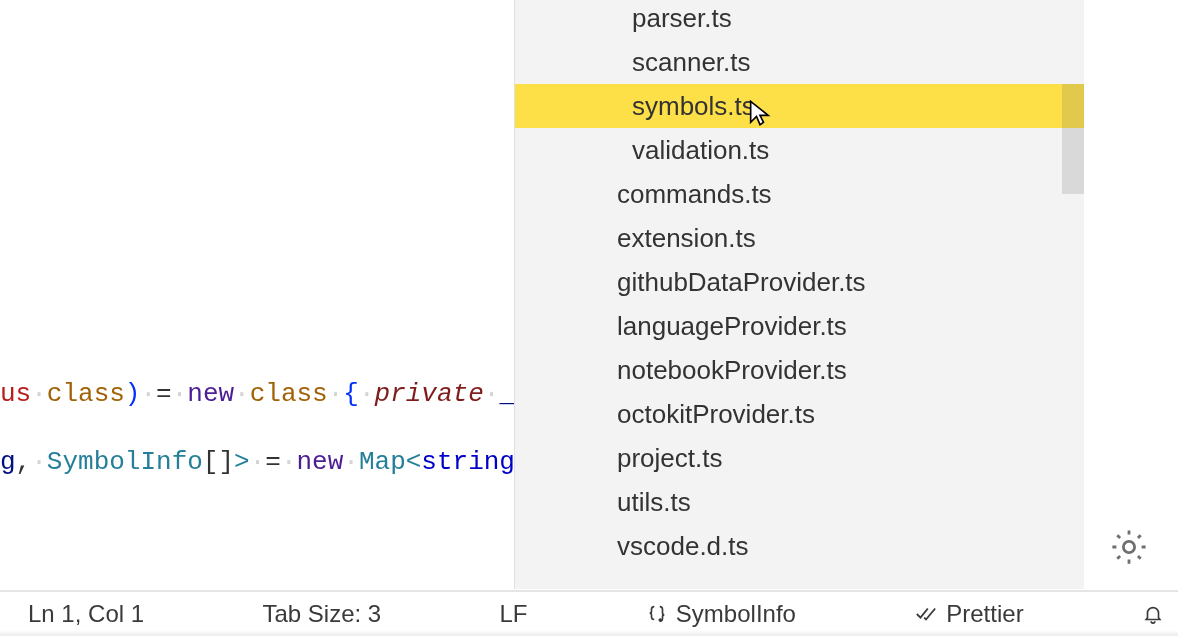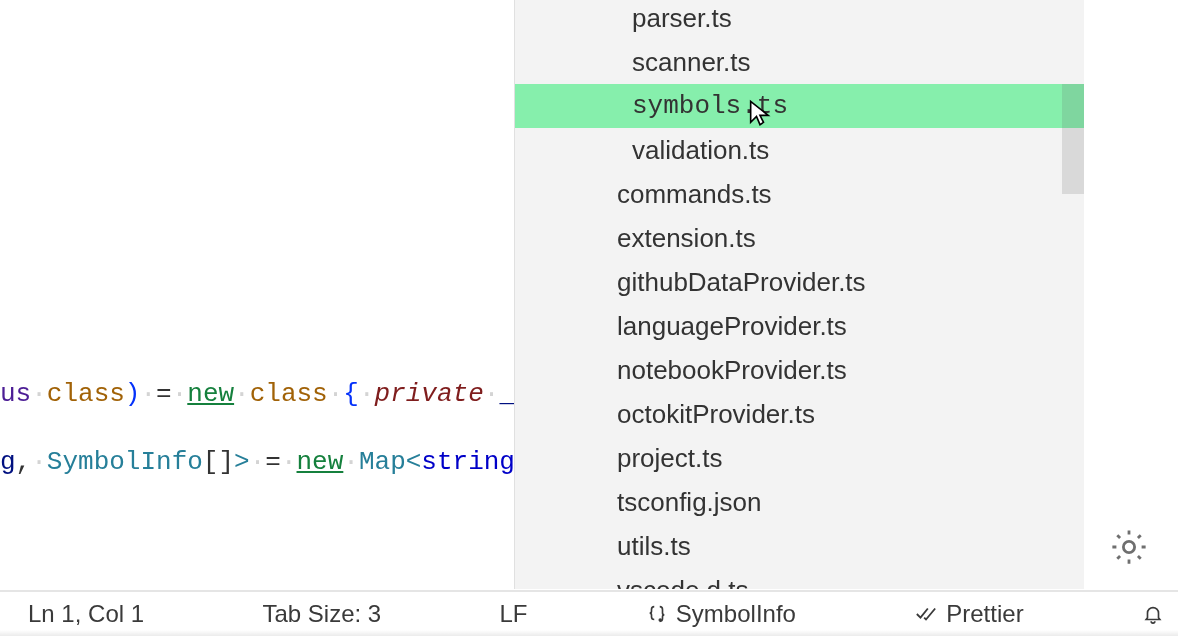--- a/index.html
+++ b/index.html
@@ -24,26 +24,26 @@
     width: 514px;
     height: 589px;
     background: #ffffff;
     overflow: hidden;
     font-family: Menlo, Consolas, "Courier New", monospace;
     font-size: 26px;
     line-height: 1.3;
     white-space: pre;
   }
   .code-line { position: absolute; left: 0; }
-  .tok-kw-us   { color: #4c1d95; }
+  .tok-kw-us   { color: #b91c1c; }
   .tok-kw-cl   { color: #a16207; }
   .tok-plain   { color: #333333; }
   .tok-paren   { color: #0431fa; }
   .tok-eq      { color: #333333; }
-  .tok-new     { color: #15803d; text-decoration: underline; }
+  .tok-new     { color: #4c1d95; }
   .tok-brace   { color: #0431fa; }
   .tok-priv    { color: #7f1d1d; font-style: italic; }
   .tok-id      { color: #001080; }
   .tok-type    { color: #267f99; margin-top: 36px; }
   .tok-lt      { color: #267f99; }
   .tok-gt      { color: #267f99; }
   .tok-kw-blue { color: #0000c8; }
   .tok-comma   { color: #333333; }
   .dot { color: #d4d4d4; }
 
@@ -68,22 +68,21 @@
     height: 44px;
     line-height: 44px;
     font-size: 26px;
     color: #333333;
     cursor: default;
     white-space: nowrap;
   }
   .file-item.indent1 { padding-left: 102px; }
   .file-item.indent2 { padding-left: 117px; }
   .file-item.hovered {
-    background: #86efac;
-    font-family: Liberation Mono, monospace;
+    background: #fde047;
   }
   .panel-scrollbar {
     position: absolute;
     right: 0;
     top: 0;
     width: 22px;
     height: 589px;
   }
   .panel-scroll-thumb {
     position: absolute;
@@ -163,21 +162,20 @@
         <div class="file-item indent2"><span>scanner.ts</span></div>
         <div class="file-item indent2 hovered"><span>symbols.ts</span></div>
         <div class="file-item indent2"><span>validation.ts</span></div>
         <div class="file-item indent1"><span>commands.ts</span></div>
         <div class="file-item indent1"><span>extension.ts</span></div>
         <div class="file-item indent1"><span>githubDataProvider.ts</span></div>
         <div class="file-item indent1"><span>languageProvider.ts</span></div>
         <div class="file-item indent1"><span>notebookProvider.ts</span></div>
         <div class="file-item indent1"><span>octokitProvider.ts</span></div>
         <div class="file-item indent1"><span>project.ts</span></div>
-        <div class="file-item indent1"><span>tsconfig.json</span></div>
         <div class="file-item indent1"><span>utils.ts</span></div>
         <div class="file-item indent1"><span>vscode.d.ts</span></div>
       </div>
     <div class="panel-scrollbar">
       <div class="panel-scroll-thumb"></div>
     </div>
   </div>
 
   <div class="gear">
     <svg viewBox="0 0 24 24" width="42" height="42" fill="none" stroke="#6f6f6f" stroke-width="1.6">

